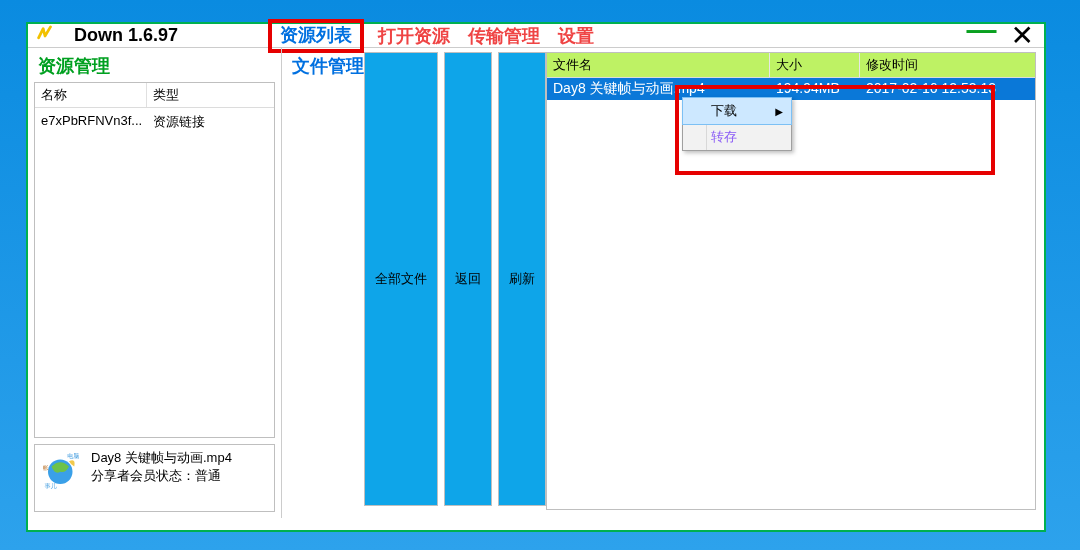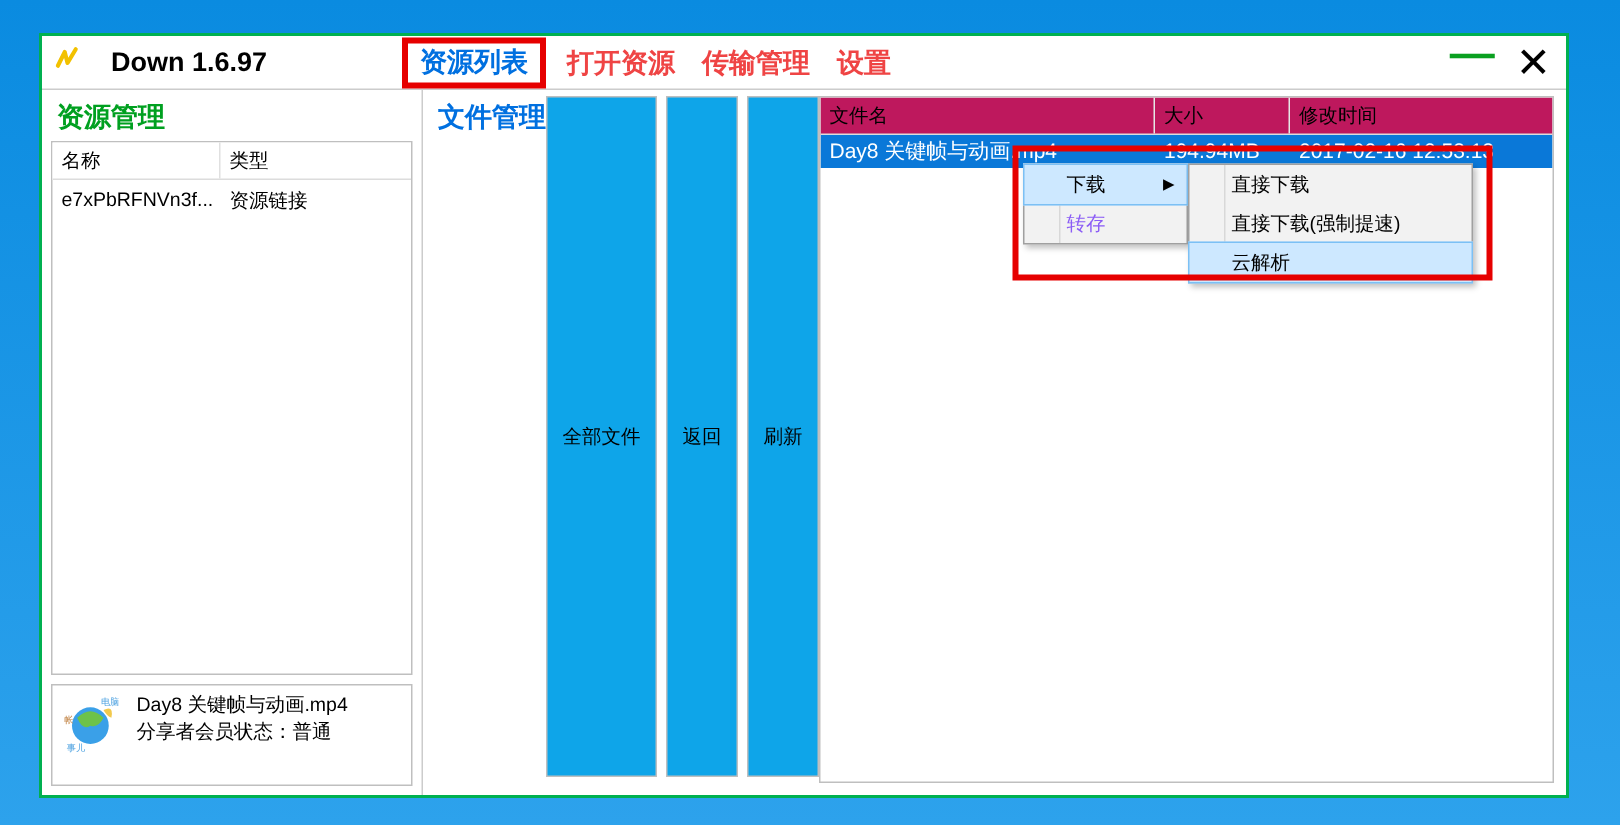--- a/index.html
+++ b/index.html
@@ -18,21 +18,21 @@
   left: 26px;
   top: 22px;
   width: 1020px;
   height: 510px;
   background: #fff;
   border: 2px solid #00b050;
 }
 .titlebar {
   display: flex;
   align-items: center;
-  height: 36px;
+  height: 24px;
   border-bottom: 1px solid #ccc;
   padding-left: 6px;
   font-size: 18px;
   font-weight: bold;
   gap: 14px;
 }
 .app-icon {
   width: 22px; height: 22px;
   display: inline-block;
 }
@@ -146,21 +146,21 @@
 }
 .file-table {
   border: 1px solid #bfbfbf;
   flex: 1;
   position: relative;
   overflow: hidden;
 }
 .file-header {
   display: flex;
   border-bottom: 1px solid #dcdcdc;
-  background: #be185d;
+  background: #bef264;
   font-size: 13px;
 }
 .fcol-name { flex: 1; padding: 3px 6px; border-right: 1px solid #e6e6e6;}
 .fcol-size { width: 90px; padding: 3px 6px; border-right: 1px solid #e6e6e6;}
 .fcol-time { width: 175px; padding: 3px 6px;}
 .file-row {
   display: flex;
   background: #0a78d8;
   color: #fff;
   font-size: 14px;
@@ -296,24 +296,18 @@
 
         <div class="context-menu" style="left:135px; top:44px; width:110px;">
           <div class="cm-left-strip"></div>
           <div class="cm-item hl">
             <span>下载</span>
             <span class="cm-arrow">▶</span>
           </div>
           <div class="cm-item disabled">转存</div>
         </div>
 
-        <div class="submenu" style="left:245px; top:44px; width:190px;">
-          <div class="cm-left-strip"></div>
-          <div class="cm-item">直接下载</div>
-          <div class="cm-item">直接下载(强制提速)</div>
-          <div class="cm-item hl">云解析</div>
-        </div>
 
         <div class="red-highlight" style="left:128px; top:32px; width:320px; height:90px;"></div>
       </div>
     </div>
   </div>
 </div>
 
 </body></html>

